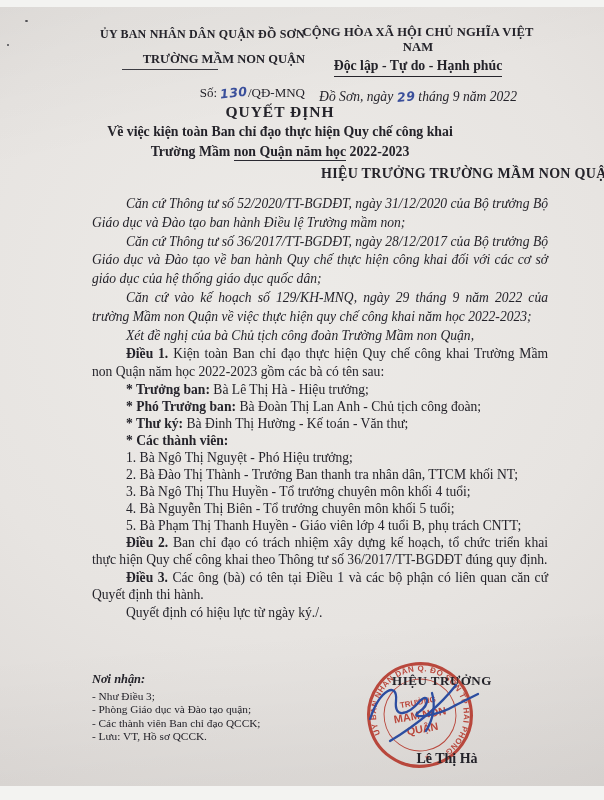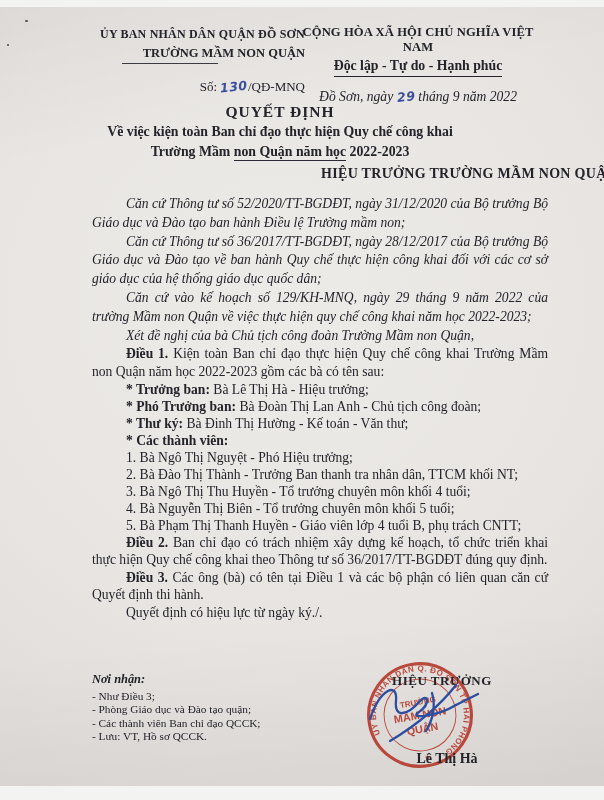--- a/index.html
+++ b/index.html
@@ -16,21 +16,21 @@
       linear-gradient(355deg, rgba(0,0,0,0.04) 0%, rgba(0,0,0,0) 22%),
       radial-gradient(125% 95% at 46% 38%, #edebe8 0%, #e7e4e1 45%, #ddd9d6 78%, #d4d1ce 100%);
     box-shadow:0 0 6px rgba(0,0,0,0.12);
   }
   .speck{position:absolute;background:#4a4a4e;border-radius:50%;}
 
   
   .hdr-left{position:absolute;left:35px;top:20px;width:270px;text-align:right;}
   .hdr-right{position:absolute;left:288px;top:18px;width:260px;text-align:center;}
   .hdr-line1-left{font-size:12px;letter-spacing:.2px;font-weight:600;}
-  .hdr-line2-left{font-size:12.5px;font-weight:bold;margin-top:4px;}
+  .hdr-line2-left{font-size:12.5px;font-weight:bold;margin-top:10px;}
   .u-short{width:96px;height:0;border-bottom:1.4px solid #3c3b42;margin:2px auto 0;}
   .so-line{margin-top:15px;font-size:13px;}
   .hand{font-family:"DejaVu Sans",sans-serif;font-style:italic;font-weight:bold;
         color:#3a4f9b;display:inline-block;transform:rotate(-6deg);font-size:12.5px;letter-spacing:.5px;}
   .hdr-line1-right{font-size:12.6px;font-weight:bold;letter-spacing:.1px;}
   .hdr-line2-right{font-size:13.8px;font-weight:bold;margin-top:3px;}
   .hdr-line2-right span{display:inline-block;border-bottom:1.5px solid #26252c;padding-bottom:2px;}
   .date-line{margin-top:12px;font-size:13.6px;font-style:italic;}
 
   

